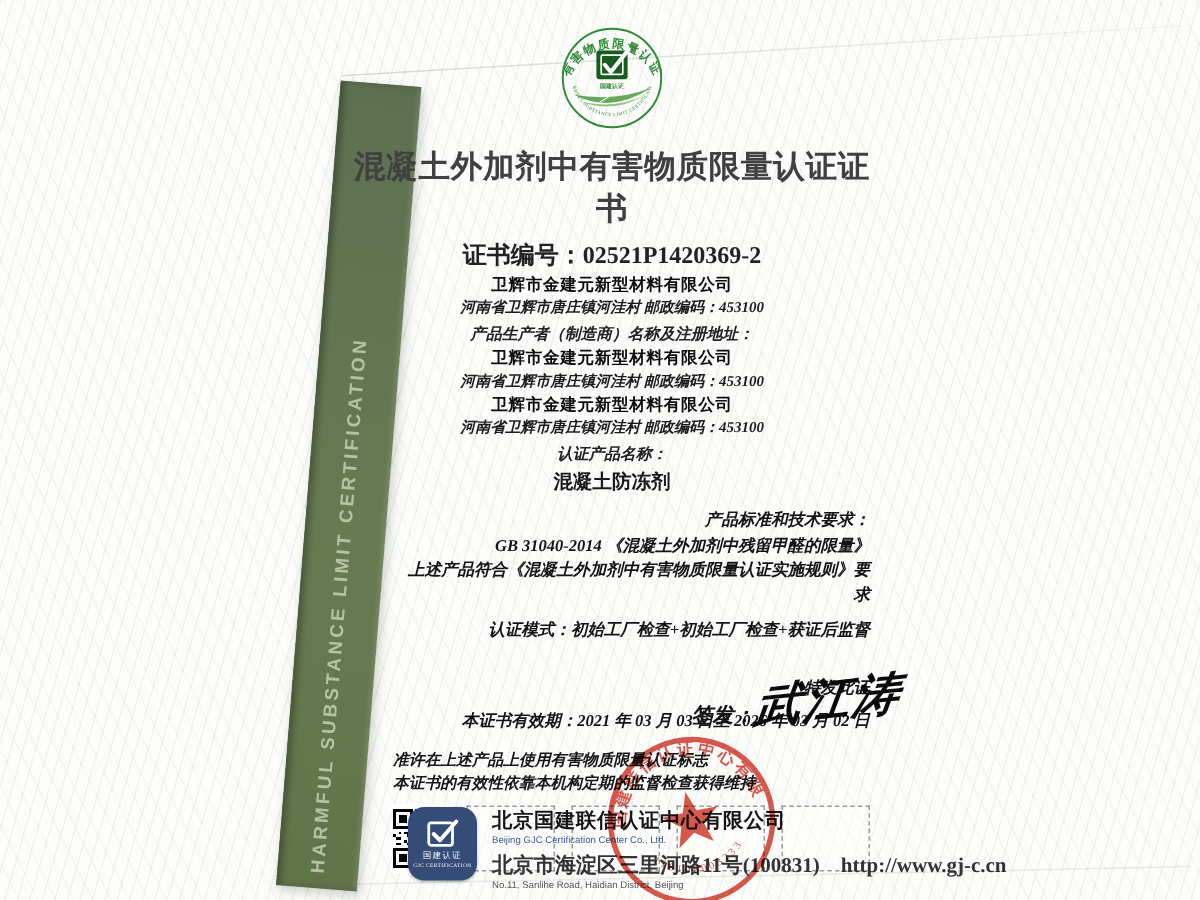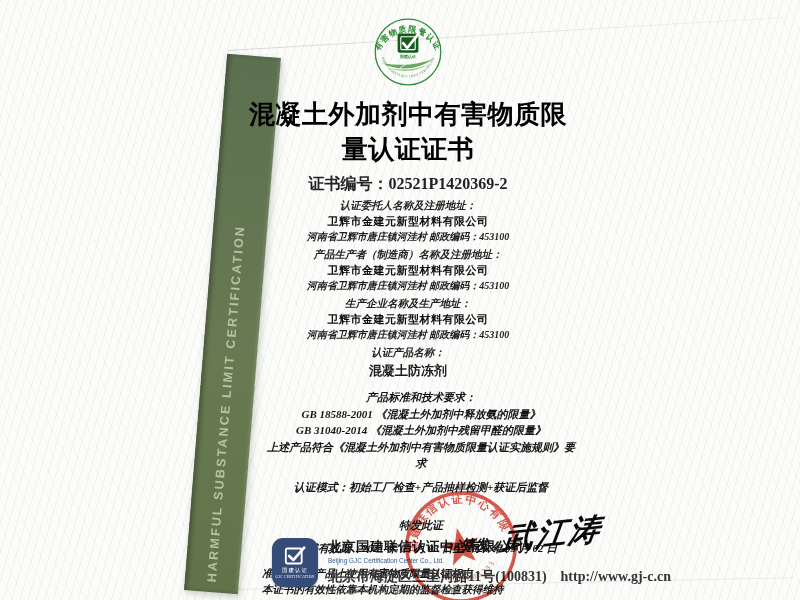--- a/index.html
+++ b/index.html
@@ -26,28 +26,28 @@
   .band-text{position:absolute;left:50%;top:12px;height:516px;
     transform:translateX(-50%) rotate(180deg);
     writing-mode:vertical-rl;white-space:nowrap;
     font-family:"Liberation Sans","DejaVu Sans",sans-serif;
     font-weight:bold;font-size:12.5px;letter-spacing:2.2px;
     color:#c6cfb2;opacity:.85;}
 
   
   .col{position:absolute;left:236px;top:8px;width:344px;text-align:center;}
   .seal-logo{display:block;margin:4px auto 0;}
-  .title{font-size:26px;font-weight:bold;letter-spacing:.5px;color:#000000;margin-top:5px;}
+  .title{font-size:21px;font-weight:bold;letter-spacing:.5px;color:#404040;margin-top:5px;}
   .certno{font-size:16px;font-weight:600;margin-top:7px;color:#222;}
   .label{font-size:10.5px;font-style:italic;font-weight:600;margin-top:4px;color:#222;}
   .name{font-size:11px;font-weight:bold;margin-top:1px;letter-spacing:.5px;color:#0d0d0d;}
   .addr{font-size:10px;font-style:italic;font-weight:600;margin-top:1px;color:#1c1c1c;}
   .product-name{font-size:13px;font-weight:bold;margin-top:2px;}
 
-  .lblock{text-align:center;padding-left:26px;margin-top:9px;font-size:11px;
+  .lblock{text-align:right;padding-left:26px;margin-top:9px;font-size:11px;
     font-style:italic;font-weight:600;line-height:1.5;color:#141414;}
   .lblock .gb{font-weight:bold;}
   .mode-line{margin-top:7px;}
   .issue-line{margin-top:22px;}
   .dates{position:relative;margin-top:6px;}
   .signwrap{position:absolute;right:-22px;top:-22px;display:flex;align-items:flex-start;}
   .sign-label{font-size:14px;font-style:italic;font-weight:600;margin-top:16px;}
   .signature{font-size:31px;font-weight:bold;font-style:italic;color:#0a0a0a;
     transform:rotate(-6deg) skewX(-14deg);letter-spacing:2px;line-height:1;}
 
@@ -105,46 +105,43 @@
     <text font-size="4" fill="#2f8a36" letter-spacing=".4">
       <textPath href="#arcBot" startOffset="50%" text-anchor="middle">HARMFUL SUBSTANCE LIMIT CERTIFICATION</textPath>
     </text>
   </svg>
 
   <div class="title">混凝土外加剂中有害物质限量认证证书</div>
 
   <div class="certno"><span>证书编号：</span><span>02521P1420369-2</span></div>
 
   <div>
-    <div class="label">认证委托人名称及注册地址：</div>
     <div class="name">卫辉市金建元新型材料有限公司</div>
     <div class="addr">河南省卫辉市唐庄镇河洼村  邮政编码：453100</div>
   </div>
 
   <div>
     <div class="label">产品生产者（制造商）名称及注册地址：</div>
     <div class="name">卫辉市金建元新型材料有限公司</div>
     <div class="addr">河南省卫辉市唐庄镇河洼村  邮政编码：453100</div>
   </div>
 
   <div>
-    <div class="label">生产企业名称及生产地址：</div>
     <div class="name">卫辉市金建元新型材料有限公司</div>
     <div class="addr">河南省卫辉市唐庄镇河洼村  邮政编码：453100</div>
   </div>
 
   <div class="label">认证产品名称：</div>
   <div class="product-name">混凝土防冻剂</div>
 
   <div class="lblock">
     <div>产品标准和技术要求：</div>
-    <div class="gb">GB 18588-2001 《混凝土外加剂中释放氨的限量》</div>
     <div class="gb">GB 31040-2014 《混凝土外加剂中残留甲醛的限量》</div>
     <div>上述产品符合《混凝土外加剂中有害物质限量认证实施规则》要求</div>
-    <div class="mode-line">认证模式：初始工厂检查+产品抽样检测+获证后监督</div>
+    <div class="mode-line">认证模式：初始工厂检查+初始工厂检查+获证后监督</div>
     <div class="issue-line">特发此证</div>
     <div class="dates">
       <div>本证书有效期：2021 年 03 月 03 日至 2026 年 03 月 02 日</div>
       <div class="signwrap">
         <span class="sign-label">签发：</span>
         <span class="signature">武江涛</span>
       </div>
     </div>
   </div>
 

